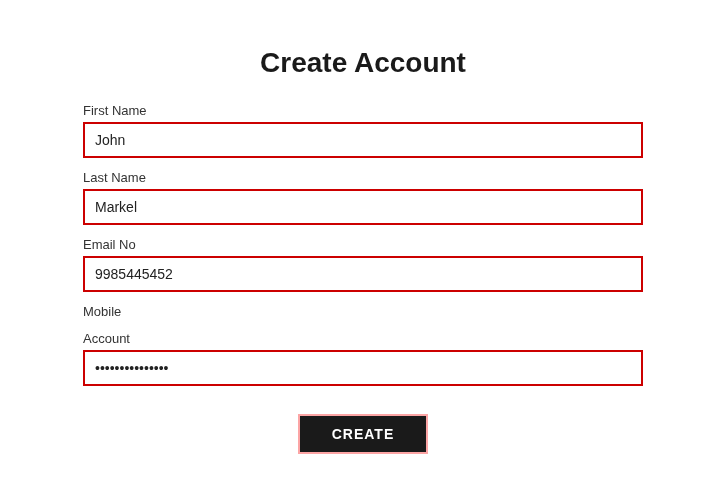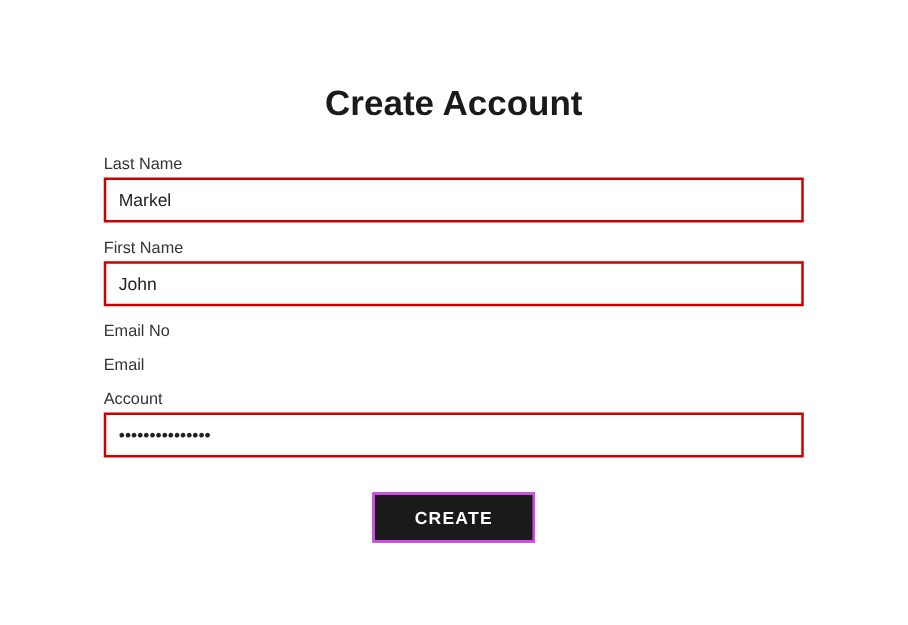--- a/index.html
+++ b/index.html
@@ -65,49 +65,50 @@
     }
 
     .create-btn {
       margin-top: 16px;
       padding: 10px 32px;
       background: #1a1a1a;
       color: #ffffff;
       font-size: 14px;
       font-weight: bold;
       letter-spacing: 1px;
-      border: 2px solid #d946ef;
+      border: 2px solid #fca5a5;
       cursor: pointer;
       align-self: center;
     }
   </style>
 </head>
 <body>
 
 <div class="form-container">
   <h1 class="page-title">Create Account</h1>
 
   <div class="form-body">
 
     <div class="field-group">
+      <label class="field-label">First Name</label>
+      <input class="field-input highlighted" type="text" value="John" style="">
+    </div>
+
+    <div class="field-group">
       <label class="field-label">Last Name</label>
       <input class="field-input highlighted" type="text" value="Markel" style="">
     </div>
 
     <div class="field-group">
-      <label class="field-label">First Name</label>
-      <input class="field-input highlighted" type="text" value="John" style="">
+      <label class="field-label">Email No</label>
+      <input class="field-input highlighted" type="text" value="9985445452" style="">
     </div>
 
     <div class="field-group">
-      <label class="field-label">Email No</label>
-    </div>
-
-    <div class="field-group">
-      <label class="field-label">Email</label>
+      <label class="field-label">Mobile</label>
     </div>
 
     <div class="field-group">
       <label class="field-label">Account</label>
       <input class="field-input highlighted" type="password" value="testpassword123" style="">
     </div>
 
     <button class="create-btn">CREATE</button>
 
   </div>

